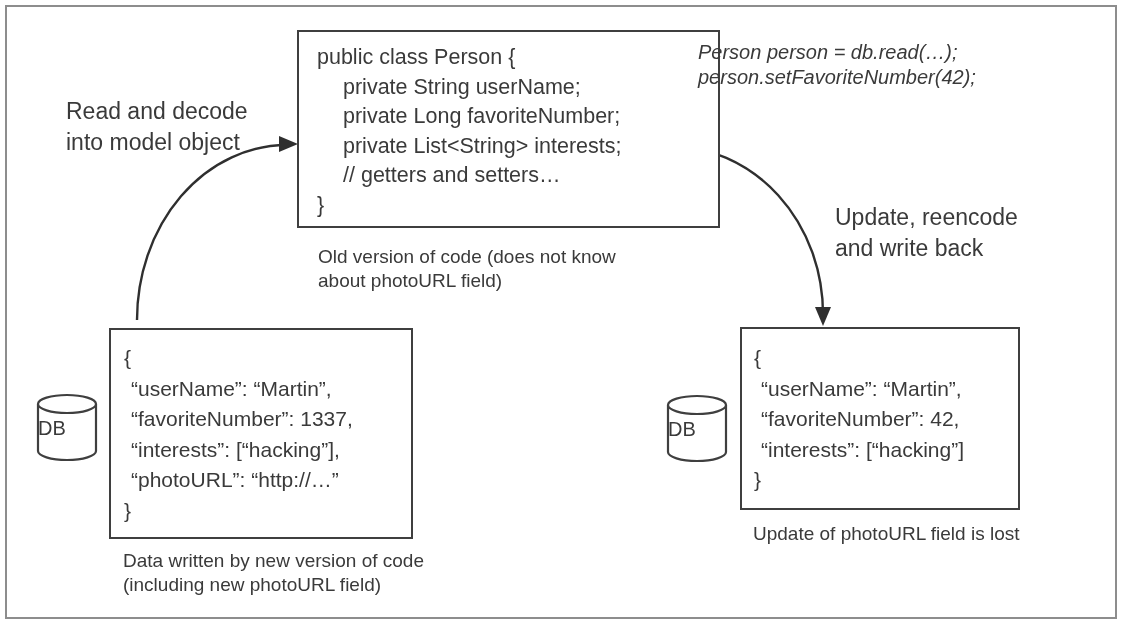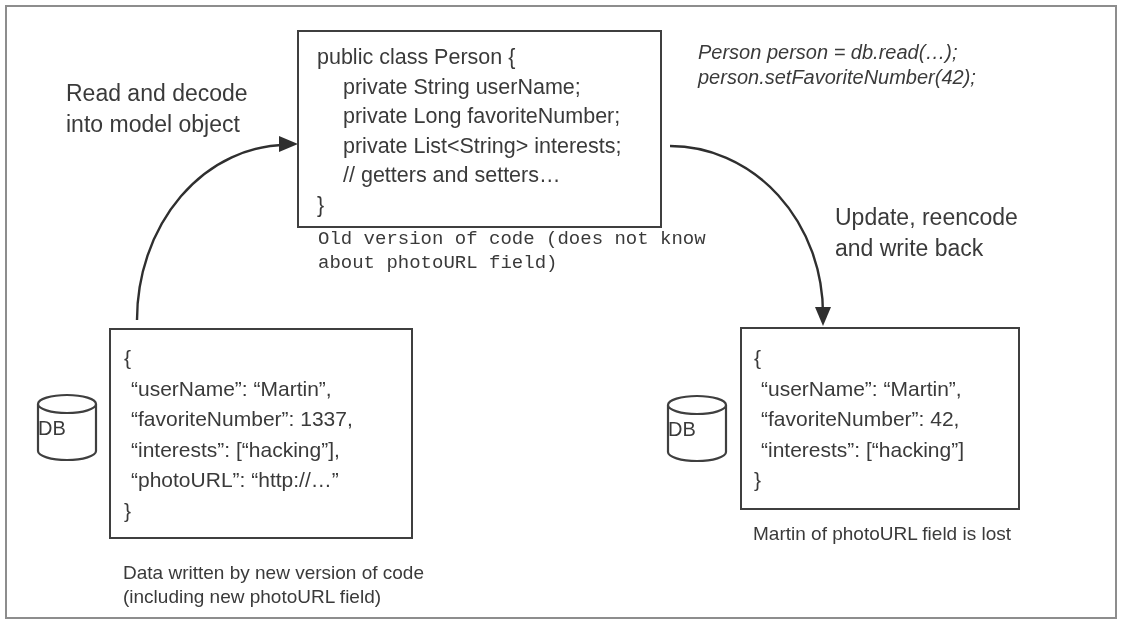--- a/index.html
+++ b/index.html
@@ -89,35 +89,35 @@
 
     <g>
       <path d="M668,405 L668,452 A29,9 0 0 0 726,452 L726,405" fill="#ffffff" stroke="#3f3f3f" stroke-width="2.2"></path>
       <ellipse cx="697" cy="405" rx="29" ry="9" fill="#ffffff" stroke="#3f3f3f" stroke-width="2.2"></ellipse>
     </g>
   </svg>
 
   <div class="db-label" style="left:38px; top:417px;">DB</div>
   <div class="db-label" style="left:668px; top:418px;">DB</div>
 
-  <div class="abs label" style="left:66px; top:78px;">
+  <div class="abs label" style="left:66px; top:96px;">
     <div>Read and decode</div>
     <div>into model object</div>
   </div>
 
-  <div class="box" style="left:297px; top:30px; width:365px; height:198px; padding:11px 0 0 18px;">
+  <div class="box" style="left:297px; top:30px; width:423px; height:198px; padding:11px 0 0 18px;">
     <div class="code-line">public class Person {</div>
     <div class="code-line indent1">private String userName;</div>
     <div class="code-line indent1">private Long favoriteNumber;</div>
     <div class="code-line indent1">private List&lt;String&gt; interests;</div>
     <div class="code-line indent1">// getters and setters…</div>
     <div class="code-line">}</div>
   </div>
 
-  <div class="abs caption" style="left:318px; top:228px;font-family:Liberation Mono, monospace;">
+  <div class="abs caption" style="left:318px; top:245px;">
     <div>Old version of code (does not know</div>
     <div>about photoURL field)</div>
   </div>
 
   <div class="abs" style="left:698px; top:40px;font-style:italic;">
     <div class="snippet-line">Person person = db.read(…);</div>
     <div class="snippet-line">person.setFavoriteNumber(42);</div>
   </div>
 
   <div class="abs label" style="left:835px; top:202px;">
@@ -127,28 +127,28 @@
 
   <div class="box" style="left:109px; top:328px; width:304px; height:211px; padding:13px 0 0 13px;">
     <div class="json-line">{</div>
     <div class="json-line indent2">“userName”: “Martin”,</div>
     <div class="json-line indent2">“favoriteNumber”: 1337,</div>
     <div class="json-line indent2">“interests”: [“hacking”],</div>
     <div class="json-line indent2">“photoURL”: “http://…”</div>
     <div class="json-line">}</div>
   </div>
 
-  <div class="abs caption" style="left:123px; top:549px;margin-top:12px;">
+  <div class="abs caption" style="left:123px; top:549px;">
     <div>Data written by new version of code</div>
     <div>(including new photoURL field)</div>
   </div>
 
   <div class="box" style="left:740px; top:327px; width:280px; height:183px; padding:14px 0 0 12px;">
     <div class="json-line">{</div>
     <div class="json-line indent2">“userName”: “Martin”,</div>
     <div class="json-line indent2">“favoriteNumber”: 42,</div>
     <div class="json-line indent2">“interests”: [“hacking”]</div>
     <div class="json-line">}</div>
   </div>
 
-  <div class="abs caption" style="left:753px; top:522px;">Martin of photoURL field is lost</div>
+  <div class="abs caption" style="left:753px; top:522px;">Update of photoURL field is lost</div>
 
 </div>
 
 </body></html>

